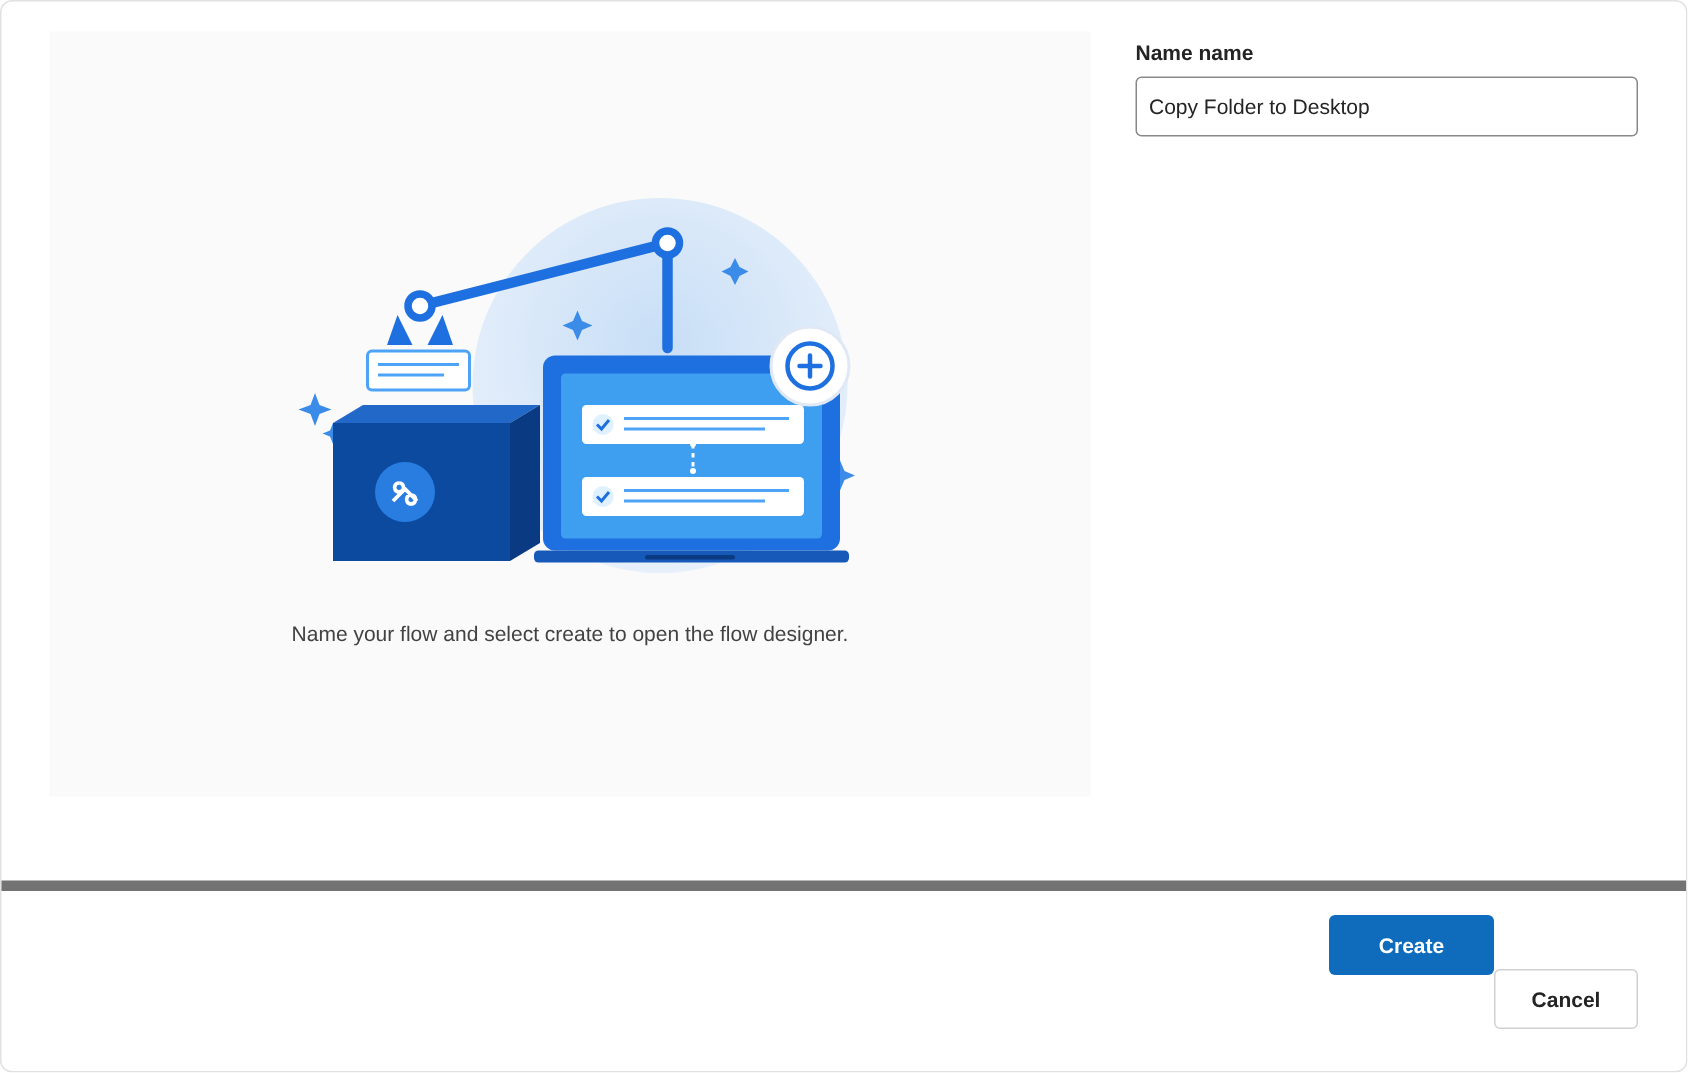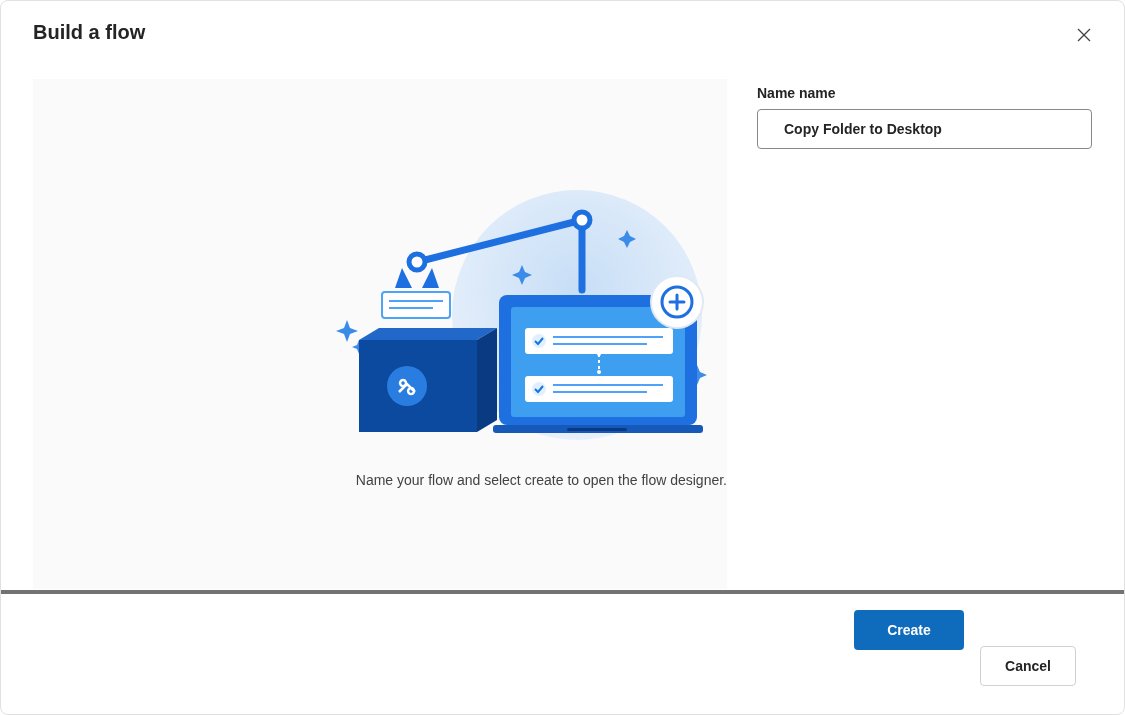--- a/index.html
+++ b/index.html
@@ -56,21 +56,21 @@
       display: flex;
       padding: 20px 32px 0 32px;
       gap: 30px;
     }
     .illustration-panel {
       width: 694px;
       height: 510px;
       background: #fafafa;
       display: flex;
       flex-direction: column;
-      align-items: flex-end;
+      align-items: center;
       justify-content: center;
     }
     .illustration-svg {
       width: 420px;
       height: 260px;
     }
     .illustration-caption {
       margin-top: 32px;
       font-size: 14px;
       color: #424242;
@@ -82,35 +82,33 @@
     .field-label {
       font-size: 14px;
       font-weight: 600;
       color: #242424;
       margin-bottom: 8px;
       display: block;
     }
     .text-input {
       width: 100%;
       height: 40px;
-      padding: 0 26px;
+      padding: 0 8px;
       border: 1px solid #8a8886;
       border-radius: 4px;
       font-size: 14px;
       font-family: inherit;
       color: #242424;
       outline: none;
-      font-weight: bold;
     }
     .footer {
       display: flex;
       justify-content: flex-end;
-      gap: 16px;
-      padding: 16px 48px 28px 32px;
-      border-top: 4px solid #737373;
+      padding: 16px 32px 28px 32px;
+      border-top: 7px solid #737373;
     }
     .btn {
       min-width: 96px;
       height: 40px;
       padding: 0 20px;
       font-size: 14px;
       font-weight: 600;
       font-family: inherit;
       border-radius: 4px;
       cursor: pointer;
@@ -125,29 +123,20 @@
       background: #ffffff;
       color: #242424;
       border: 1px solid #d1d1d1;
       margin-top: 36px;
     }
   </style>
 </head>
 <body>
 
 <div class="dialog">
-  <div class="header">
-    <h1 class="title">Build a flow</h1>
-    <button class="close-btn">
-      <svg viewBox="0 0 14 14" fill="none" stroke="#424242" stroke-width="1.2">
-        <line x1="1" y1="1" x2="13" y2="13"></line>
-        <line x1="13" y1="1" x2="1" y2="13"></line>
-      </svg>
-    </button>
-  </div>
 
   <div class="content">
     <div class="illustration-panel">
       <svg class="illustration-svg" viewBox="0 0 420 260">
         <defs>
           <radialGradient id="bgGrad" cx="50%" cy="40%" r="60%">
             <stop offset="0%" stop-color="#c7def6"></stop>
             <stop offset="100%" stop-color="#e7f0fb"></stop>
           </radialGradient>
         </defs>

